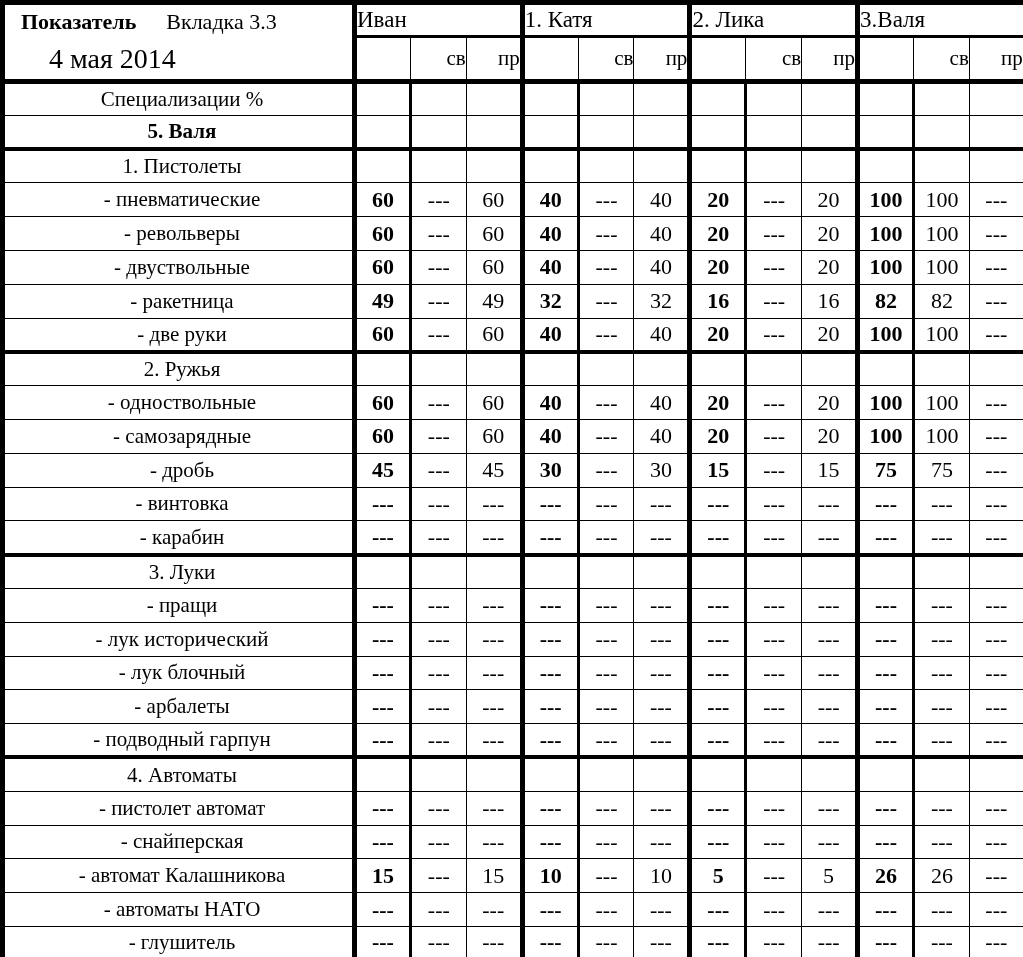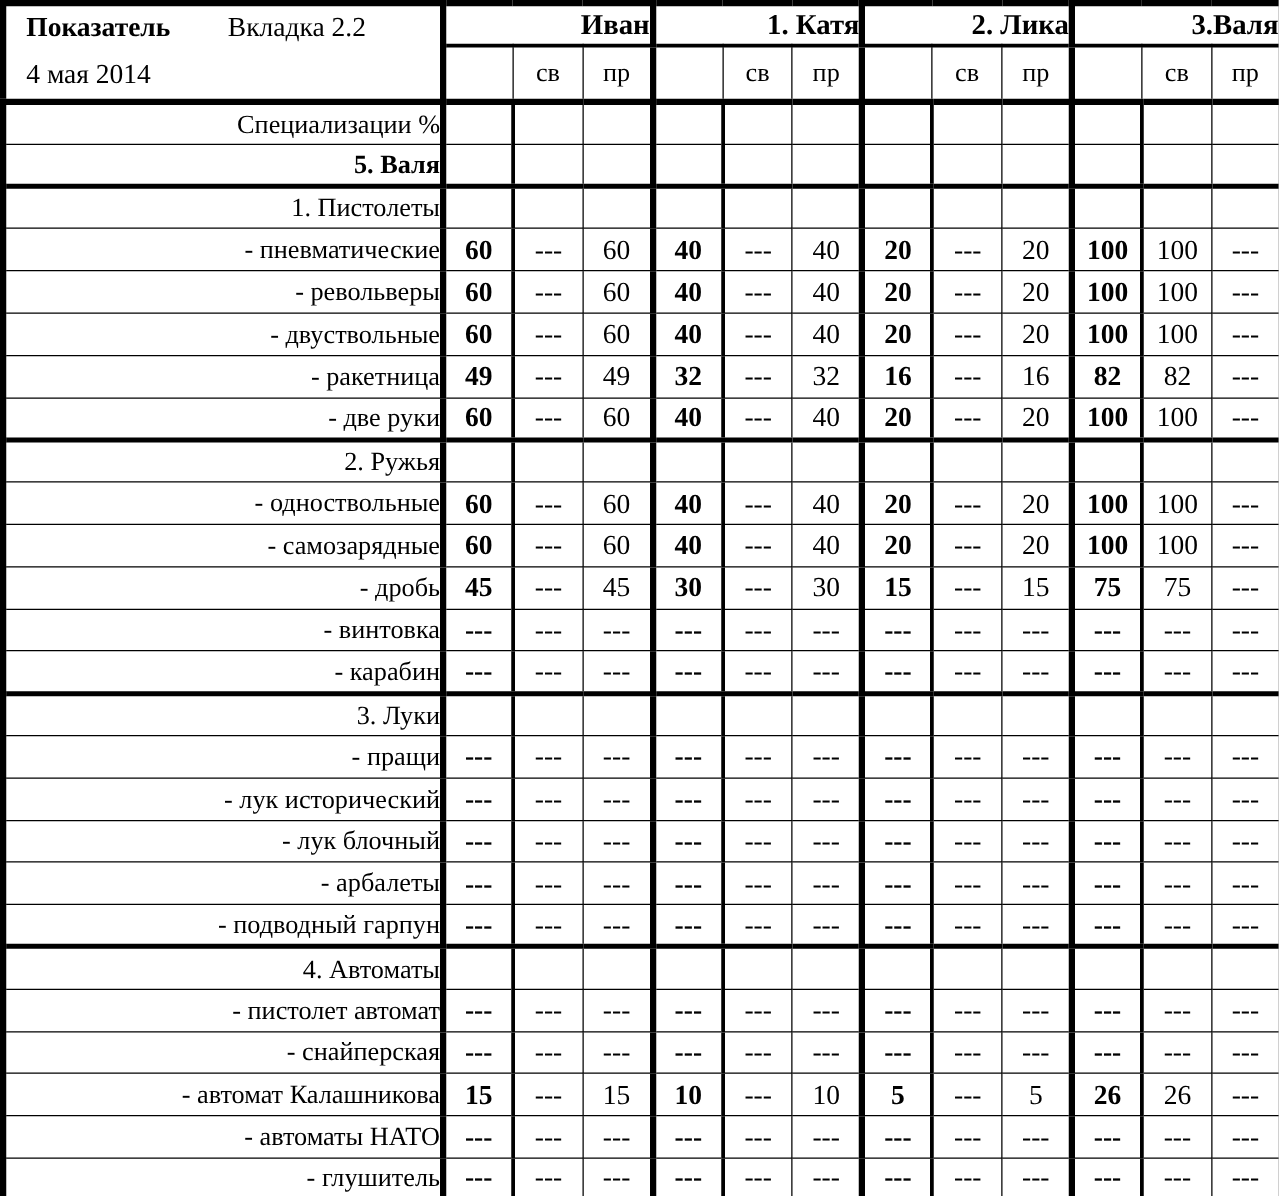--- a/index.html
+++ b/index.html
@@ -30,63 +30,64 @@
 
   
   .c0 { border-left-width: 5px; border-right-width: 3px; }
   .c2 { border-right-width: 5px; }
   .corner { border-right-width: 5px; border-bottom-width: 5px; vertical-align: top; }
 
   .gname {
     border-bottom-width: 3px;
     border-left-width: 5px;
     border-right-width: 5px;
-    font-weight: bold;
+    font-weight: normal;
     font-size: 23px;
-    text-align: right;
+    text-align: left;
   }
-  .subh { border-bottom-width: 5px; font-size: 21px; text-align: center; }
+  .subh { border-bottom-width: 5px; font-size: 21px; text-align: right; }
   .subh.c0 { border-right-width: 1.6px; }
 
   tr.thickb td { border-bottom-width: 4px; }
 
-  .label { font-size: 21px; text-align: right; padding-left: 7px; }
+  .label { font-size: 21px; text-align: center; padding-left: 7px; }
   .num { font-size: 22px; text-align: center; }
   .b { font-weight: bold; }
 
   .corner .l1 {
     height: 34px;
     display: flex;
     align-items: center;
-    gap: 46px;
+    gap: 30px;
     padding-left: 16px;
     font-size: 22px;
   }
   .corner .l2 {
     height: 40px;
     display: flex;
     align-items: center;
     padding-left: 16px;
-    font-size: 22px;
+    font-size: 28px;
+    margin-left: 28px;
   }
 </style>
 </head>
 <body>
 
 <table class="grid">
   <colgroup>
     <col style="width:352px">
     <col span="12" style="width:55.9px">
   </colgroup>
   <thead>
     <tr class="row-groups">
       <th class="corner" rowspan="2">
         <div class="l1">
           <span class="b">Показатель</span>
-          <span>Вкладка 2.2</span>
+          <span>Вкладка 3.3</span>
         </div>
         <div class="l2">4 мая 2014</div>
       </th>
     <th colspan="3" class="gname">Иван</th>
         <th colspan="3" class="gname">1. Катя</th>
         <th colspan="3" class="gname">2. Лика</th>
         <th colspan="3" class="gname">3.Валя</th>
       </tr>
     <tr class="row-sub">
         <td class="subh c0"></td>

